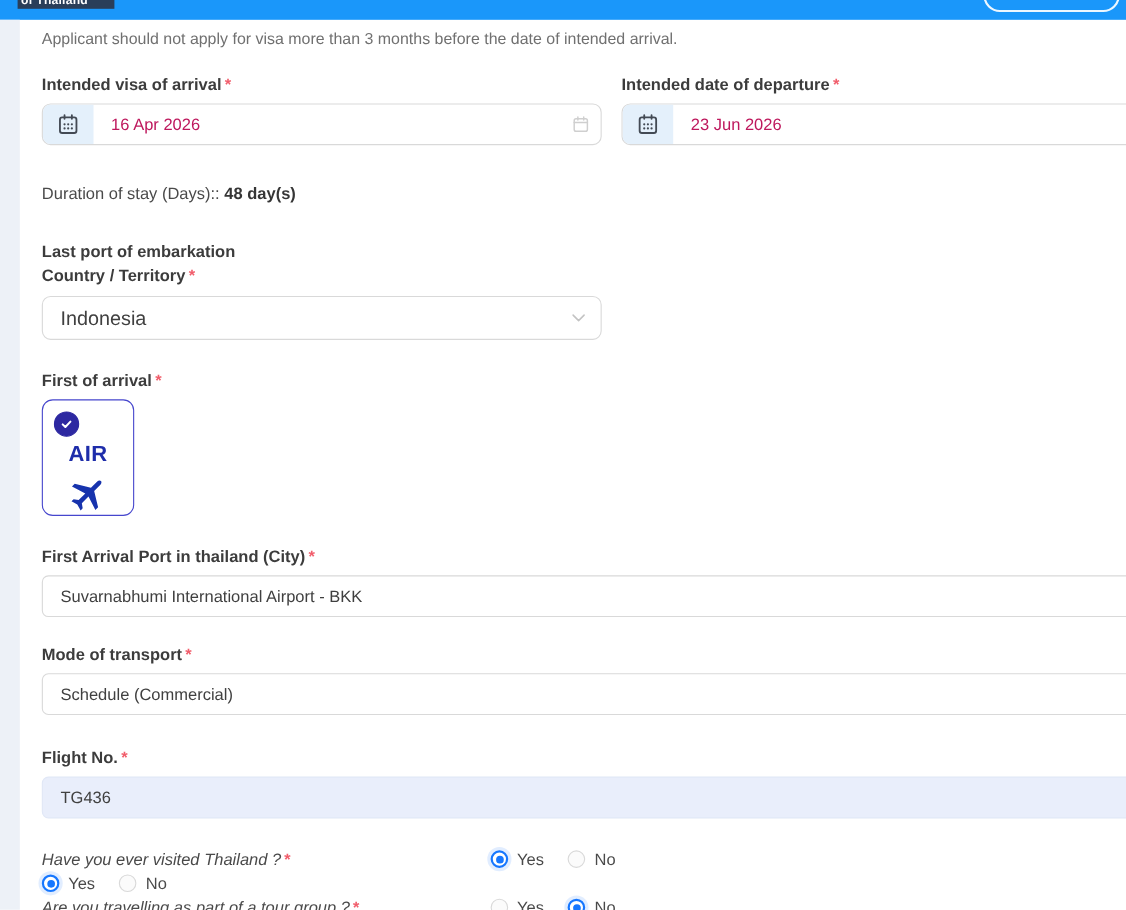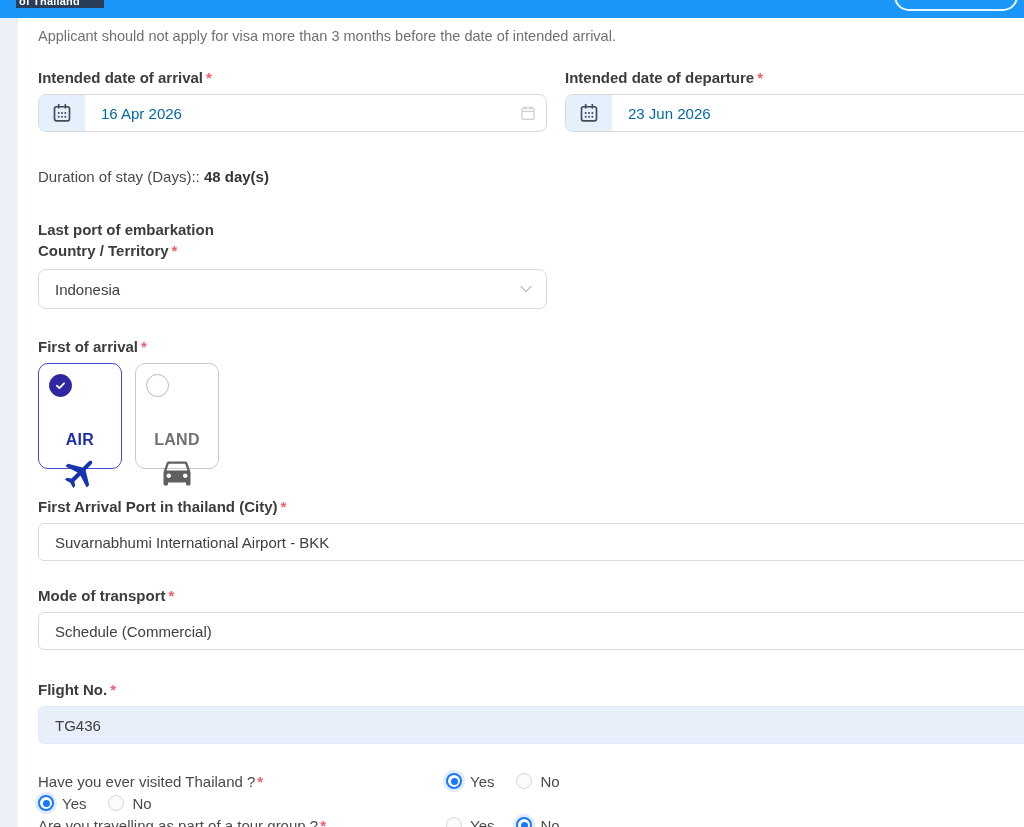--- a/index.html
+++ b/index.html
@@ -30,64 +30,64 @@
   .req { color: #f15e6c; font-weight: bold; margin-left: 3px; }
 
   .labels-row { margin-top: 24px; }
   .inputs-row { margin-top: 8px; }
 
   .date-field { display: flex; align-items: stretch; height: 38px; border: 1px solid #d9d9d9;
     border-radius: 8px; background: #fff; overflow: hidden; }
   .date-prefix { width: 46px; flex: none; background: #e4f0fb; display: flex;
     align-items: center; justify-content: center; color: #434a54; }
   .date-value { flex: 1; display: flex; align-items: center; padding-left: 16px;
-    font-size: 15px; color: #0369a1; }
+    font-size: 15px; color: #be185d; }
   .date-suffix { width: 36px; flex: none; display: flex; align-items: center;
     justify-content: center; color: #cfcfcf; }
 
   .duration-line { margin-top: 36px; font-size: 15px; color: #4a4a4a; }
   .duration-line b { color: #353535; }
 
   .embark-block { margin-top: 34px; }
   .embark-block .field-label { line-height: 21px; }
 
   .select-box { margin-top: 8px; width: 509px; height: 40px; border: 1px solid #d9d9d9;
     border-radius: 8px; background: #fff; display: flex; align-items: center;
     padding: 0 14px 0 16px; }
-  .select-box .sel-value { flex: 1; font-size: 15px; color: #404040; }
+  .select-box .sel-value { flex: 1; font-size: 18px; color: #404040; }
 
   .section-label { margin-top: 30px; }
 
   .cards-row { margin-top: 8px; display: flex; gap: 13px; }
   .port-card { width: 84px; height: 106px; border: 1.5px solid #c9c9c9; border-radius: 10px;
     background: #fff; color: #707070; cursor: pointer; position: relative; }
   .port-card .indicator { position: absolute; left: 10px; top: 10px; width: 23px; height: 23px;
     border-radius: 50%; border: 1.5px solid #b9b9b9; background: #fff;
     display: flex; align-items: center; justify-content: center; }
   .port-card .check-glyph { display: none; width: 13px; height: 13px; }
-  .port-card .card-label { margin-top: 67px; text-align: center; font-size: 16px;
+  .port-card .card-label { margin-top: 38px; text-align: center; font-size: 20px;
     font-weight: bold; letter-spacing: .3px; }
   .port-card .card-icon { display: flex; justify-content: center; margin-top: 5px; color: #5f5f5f; }
   .port-card.selected { border-color: #4646cd; color: #1e2daa; }
   .port-card.selected .indicator { background: #2d28a1; border-color: #2d28a1; }
   .port-card.selected .check-glyph { display: block; }
   .port-card.selected .card-icon { color: #1733ad; }
   .rot45 { transform: rotate(45deg); }
 
   .text-input { margin-top: 8px; width: 1000px; height: 38px; border: 1px solid #d9d9d9;
     border-radius: 6px; background: #fff; font-size: 15px; color: #404040;
     padding: 0 16px; outline: none; font-family: "Liberation Sans", sans-serif; }
   .flight-input { background: #e9eefb; border-color: #e0e7f6; }
 
   .lbl-mode { margin-top: 27px; }
   .lbl-flight { margin-top: 32px; }
 
   .questions { margin-top: 26px; }
   .q-row { display: flex; align-items: center; height: 22px; font-size: 15px; color: #4a4a4a; }
-  .q-label { width: 408px; flex: none; }
+  .q-label { width: 408px; flex: none; font-style: italic; }
   .q-label .req { margin-left: 2px; }
   .radio-wrap { display: flex; align-items: center; margin-right: 22px; }
   .radio { width: 16px; height: 16px; border-radius: 50%; border: 1px solid #d9d9d9;
     background: #fbfbfb; margin-right: 8px; position: relative; flex: none; }
   .radio.checked { border: 2px solid #1677ff; background: #fff;
     box-shadow: 0 0 0 3px rgba(22,119,255,.13); }
   .radio.checked::after { content: ""; position: absolute; left: 50%; top: 50%;
     width: 7px; height: 7px; margin: -3.5px 0 0 -3.5px; border-radius: 50%; background: #1677ff; }
 
   .icon-svg { display: block; }
@@ -104,21 +104,21 @@
 
 <div class="side-sliver"></div>
 
 <div class="content">
 
   <p class="notice">Applicant should not apply for visa more than 3 months before the date of intended arrival.</p>
 
   
   <div class="two-col labels-row">
     <div class="col1 field-label">
-      <span>Intended date of arrival</span><span class="req">*</span>
+      <span>Intended visa of arrival</span><span class="req">*</span>
     </div>
     <div class="col2 field-label">
       <span>Intended date of departure</span><span class="req">*</span>
     </div>
   </div>
 
   
   <div class="two-col inputs-row">
     <div class="col1 date-field">
       <div class="date-prefix">
@@ -190,31 +190,20 @@
         </svg>
       </div>
       <div class="card-label">AIR</div>
       <div class="card-icon">
         <svg class="icon-svg rot45" width="38" height="38" viewBox="0 0 24 24">
           <path fill="currentColor" d="M21.5 15.5v-2.2l-8.2-5V3.2c0-.9-.6-1.7-1.3-1.7s-1.3.8-1.3 1.7v5.1l-8.2 5v2.2l8.2-2.6v5.4l-2.4 1.7v1.7l3.7-1 3.7 1v-1.7l-2.4-1.7v-5.4l8.2 2.6z"></path>
         </svg>
       </div>
     </div>
 
-    <div class="port-card">
-      <div class="indicator">
-        
-      </div>
-      <div class="card-label">LAND</div>
-      <div class="card-icon">
-        <svg class="icon-svg" width="36" height="36" viewBox="0 0 24 24">
-          <path fill="currentColor" d="M18.92 6.01C18.72 5.42 18.16 5 17.5 5h-11c-.66 0-1.21.42-1.42 1.01L3 12v8c0 .55.45 1 1 1h1c.55 0 1-.45 1-1v-1h12v1c0 .55.45 1 1 1h1c.55 0 1-.45 1-1v-8l-2.08-5.99zM6.5 16c-.83 0-1.5-.67-1.5-1.5S5.67 13 6.5 13s1.5.67 1.5 1.5S7.33 16 6.5 16zm11 0c-.83 0-1.5-.67-1.5-1.5s.67-1.5 1.5-1.5 1.5.67 1.5 1.5-.67 1.5-1.5 1.5zM5 11l1.5-4.5h11L19 11H5z"></path>
-        </svg>
-      </div>
-    </div>
 
   </div>
 
   
   <div class="field-label section-label">
     <span>First Arrival Port in thailand (City)</span><span class="req">*</span>
   </div>
   <input class="text-input" readonly="" value="Suvarnabhumi International Airport - BKK" style="">
 
   

